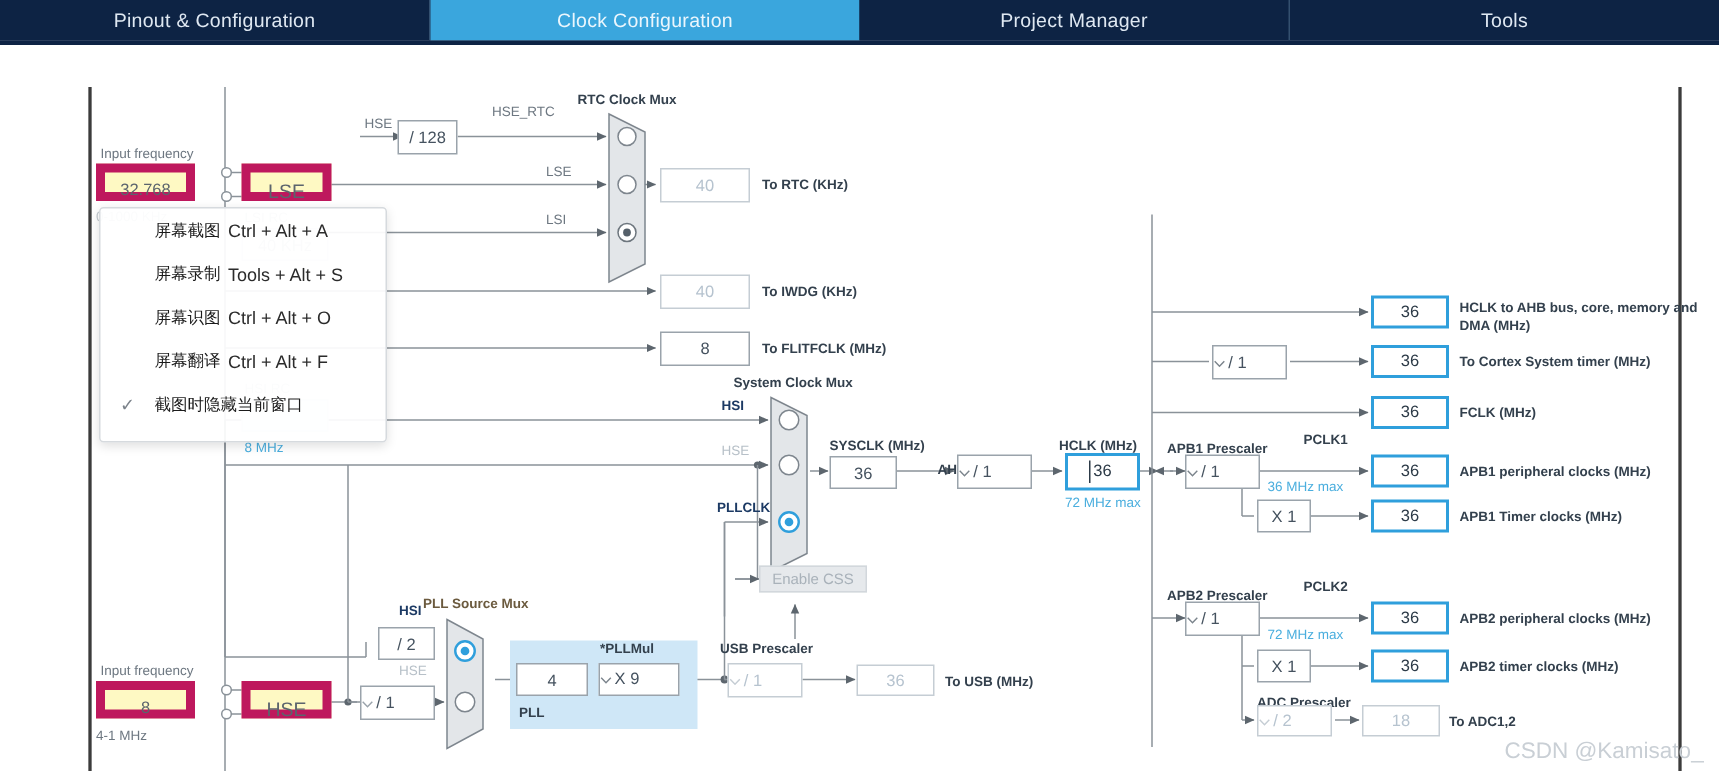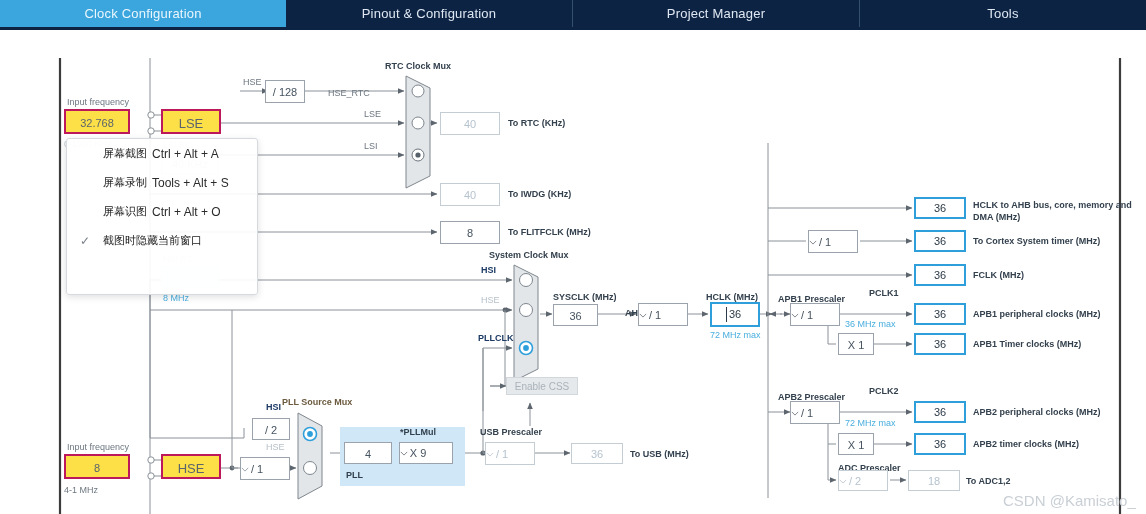--- a/index.html
+++ b/index.html
@@ -54,21 +54,21 @@
   }
   .lbl.dark { color: #33404d; font-weight: bold; }
   .lbl.blue { color: #4aaede; }
   .lbl.navy { color: #1c3a64; font-weight: bold; }
   .lbl.brown { color: #6b5a3e; font-weight: bold; }
 
   .box {
     position: absolute; border: 1px solid #9aa3ab; background: #fff;
     font-size: 11px; color: #45525f; text-align: center; white-space: nowrap;
   }
-  .box.gray { background:#fde047; border:2px solid #be185d; color:#5b646d; }
+  .box.gray { background:#fef9c3; border:6px solid #be185d; color:#5b646d; }
   .box.dis  { color:#b6c3cf; border-color:#c5cdd4; }
   .box.hl   { border: 2px solid #2f9fdc; color:#2c3a47; }
   .box.outhl{ border: 2px solid #2f9fdc; color:#2c3a47; }
   .box.sel  { background:#e6e9ec; border:1px solid #d2d7dc; color:#a9b2ba; }
 
   .sel-box {
     position:absolute; border:1px solid #9aa3ab; background:#fff;
     font-size:11px; color:#45525f;
   }
   .sel-box .v { position:absolute; left:0; right:16px; top:0; bottom:0;
@@ -105,22 +105,22 @@
     position: absolute; left: 13px; top: 50%; margin-top: -5px;
     width: 11px; height: 11px; color:#7b828a; font-size: 12px; line-height: 11px;
   }
 </style>
 </head>
 <body>
 
 <div id="root">
 
   <div class="tabbar">
+    <div class="tab">Pinout &amp; Configuration</div>
     <div class="tab active">Clock Configuration</div>
-    <div class="tab">Pinout &amp; Configuration</div>
     <div class="tab">Project Manager</div>
     <div class="tab">Tools</div>
   </div>
   <div class="tabbar-underline"></div>
 
   <div class="toolbar">
     <div class="tb-icon" style="left:353px;">
       <svg width="15" height="15" viewBox="0 0 16 16" aria-hidden="true">
         <path d="M5 4 L2 7 L5 10" fill="none" stroke="#4aaede" stroke-width="1.4"></path>
         <path d="M2.4 7 H10 a3 3 0 0 1 3 3 v2" fill="none" stroke="#4aaede" stroke-width="1.4"></path>
@@ -321,21 +321,21 @@
 
     <div class="lbl" style="left:67px; top:384px;">Input frequency</div>
     <div class="box gray" style="left:64px; top:396px; width:66px; height:25px; line-height:25px;">8</div>
     <div class="box gray" style="left:161px; top:396px; width:60px; height:25px; line-height:25px; font-size:13px;">HSE</div>
     <div class="lbl" style="left:64px; top:427px;">4-1 MHz</div>
 
     <div class="lbl" style="left:243px; top:19px;">HSE</div>
     <div class="box" style="left:265px; top:22px; width:40px; height:23px; line-height:23px;">/ 128</div>
 
     <div class="lbl dark" style="left:385px; top:3px;">RTC Clock Mux</div>
-    <div class="lbl" style="left:328px; top:30px;">HSE_RTC</div>
+    <div class="lbl" style="left:328px; top:11px;">HSE_RTC</div>
     <div class="lbl" style="left:364px; top:51px;">LSE</div>
     <div class="lbl" style="left:364px; top:83px;">LSI</div>
 
     <div class="box dis" style="left:440px; top:54px; width:60px; height:23px; line-height:23px;">40</div>
     <div class="lbl dark" style="left:508px; top:60px;">To RTC (KHz)</div>
 
     <div class="box dis" style="left:440px; top:125px; width:60px; height:23px; line-height:23px;">40</div>
     <div class="lbl dark" style="left:508px; top:131px;">To IWDG (KHz)</div>
 
     <div class="box" style="left:440px; top:163px; width:60px; height:23px; line-height:23px;">8</div>
@@ -460,18 +460,22 @@
     </div>
     <div class="mi">
       <span class="cjk">屏幕录制</span>
       <span class="keys">Tools + Alt + S</span>
     </div>
     <div class="mi">
       <span class="cjk">屏幕识图</span>
       <span class="keys">Ctrl + Alt + O</span>
     </div>
     <div class="mi">
+      <span class="cjk">屏幕翻译</span>
+      <span class="keys">Ctrl + Alt + F</span>
+    </div>
+    <div class="mi">
       <span class="tick">✓</span>
       <span class="cjk">截图时隐藏当前窗口</span>
     </div>
   </div>
 
 </div>
 
 </body></html>

